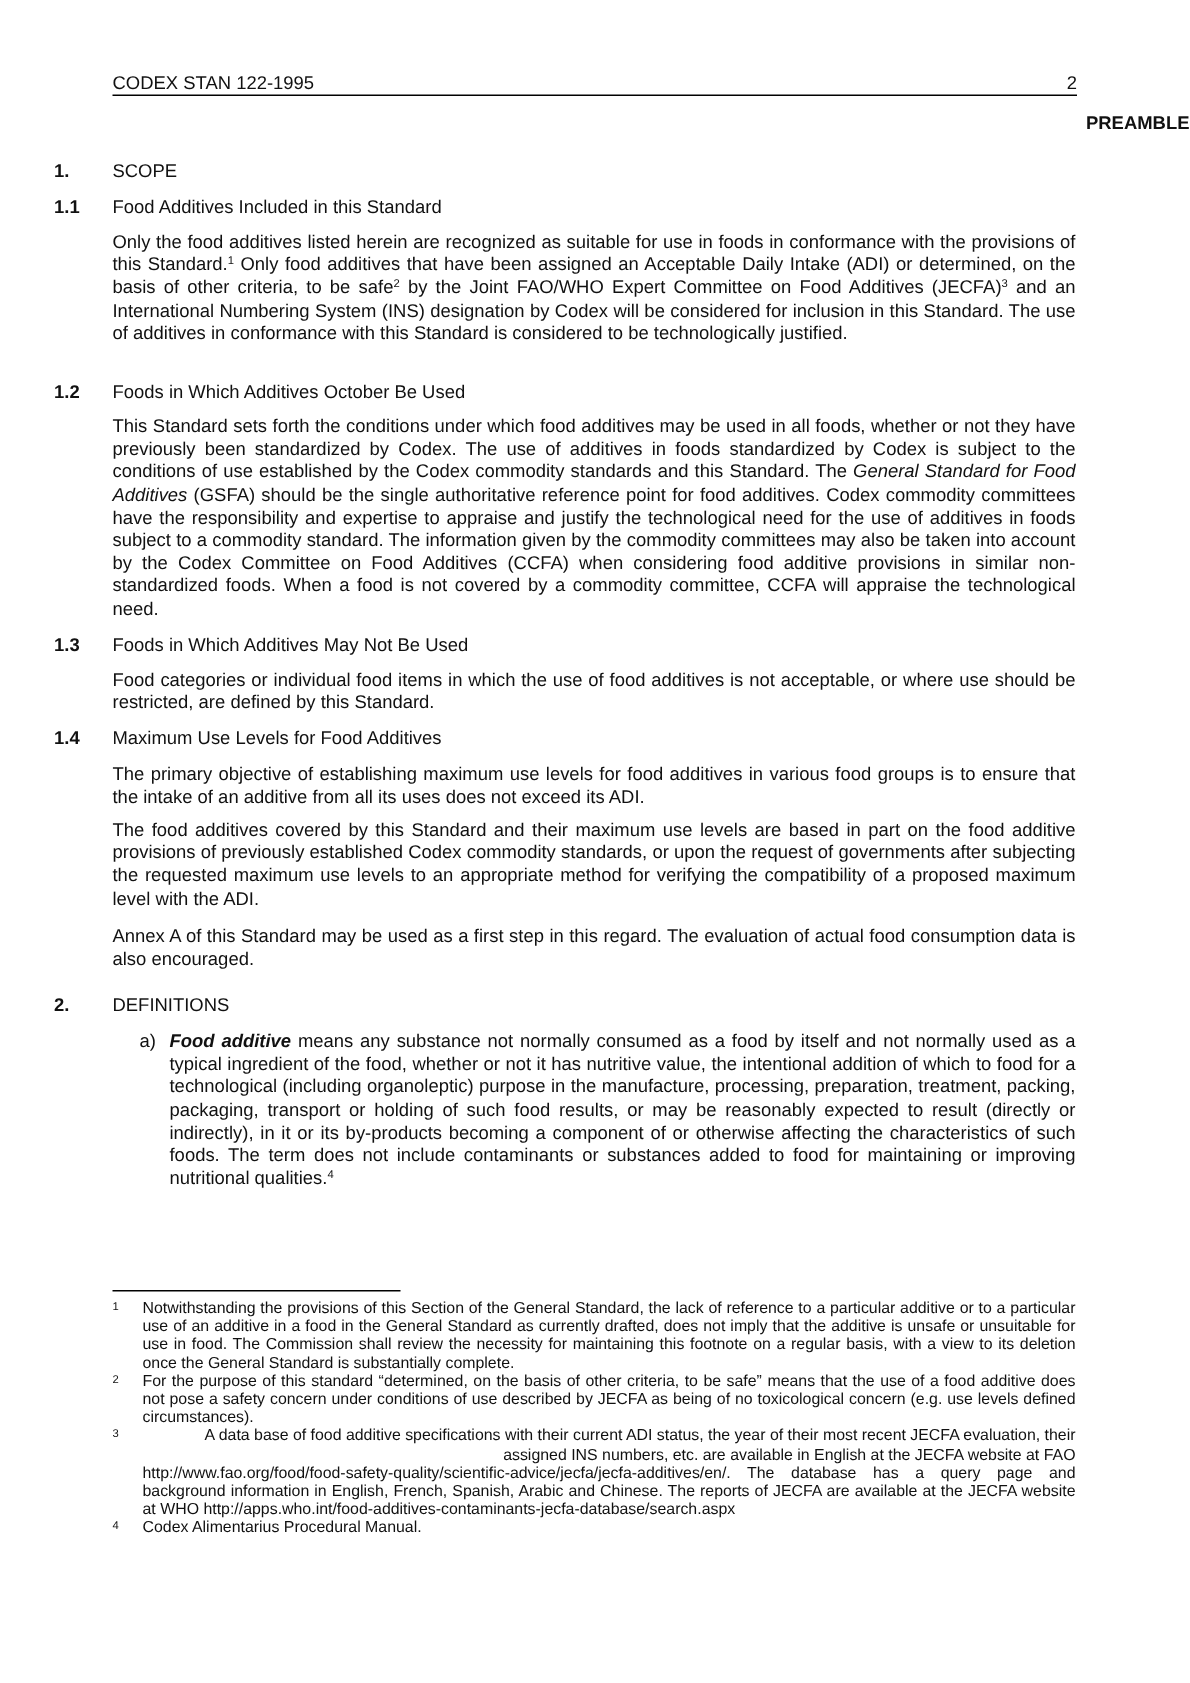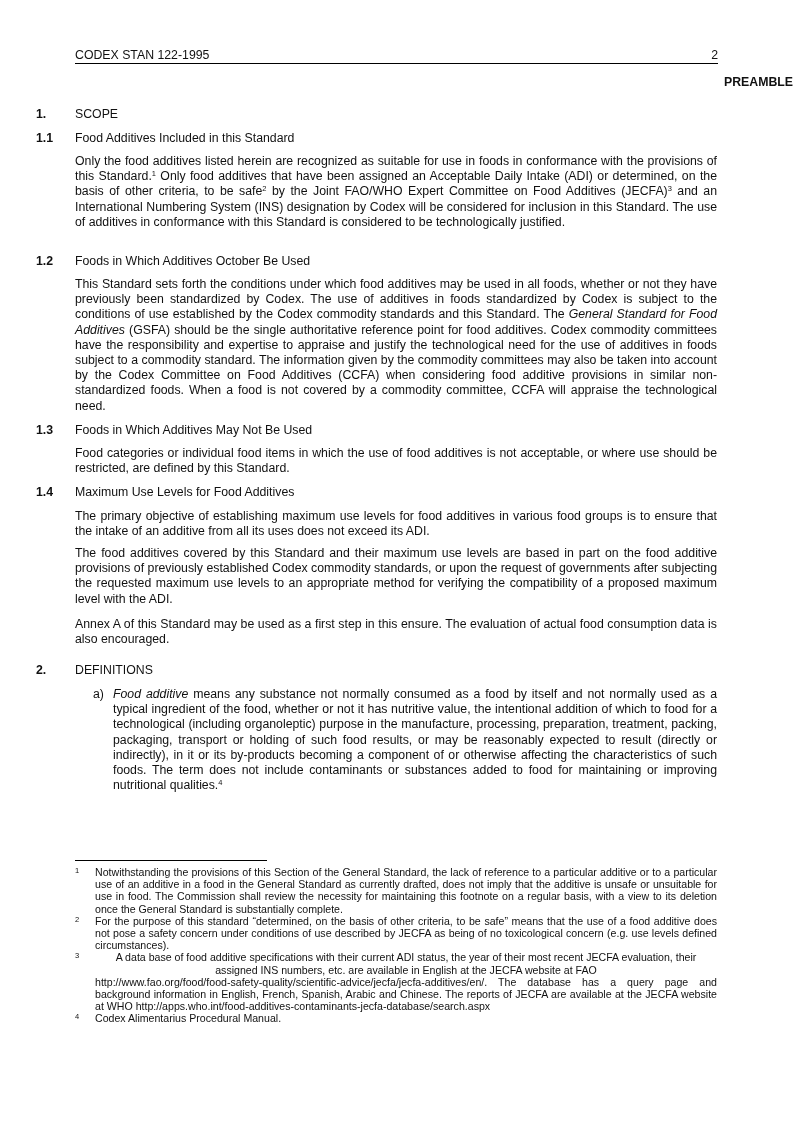--- a/index.html
+++ b/index.html
@@ -21,21 +21,21 @@
   .para p { margin: 0; }
   sup { font-size: 7.5px; line-height: 0; vertical-align: 4px; }
   .def { position: absolute; left: 93px; width: 624px; text-align: justify; }
   .def .label { position: absolute; left: 0; top: 0; }
   .def .body { margin-left: 20px; text-indent: 0; }
   .fn-rule { position: absolute; left: 75px; top: 860px; width: 192px; border-top: 1px solid #000; }
   .footnotes { position: absolute; left: 75px; top: 866px; width: 642px; font-size: 10.6px; line-height: 12.2px; }
   .fn { position: relative; padding-left: 20px; text-align: justify; }
   .fn .mark { position: absolute; left: 0; top: -1px; font-size: 7.5px; }
   i { font-style: italic; }
-  b.bi { font-weight: normal; font-style: italic; }
+  b.bi { font-weight: bold; font-style: italic; }
 </style>
 </head>
 <body>
 
 <div class="page">
 
   <div class="header">
     <span>CODEX STAN 122-1995</span>
     <span>2</span>
   </div>
@@ -65,21 +65,21 @@
 
   <div class="num" style="top:485px">1.4</div>
   <div class="heading" style="top:485px">Maximum Use Levels for Food Additives</div>
   <div class="para" style="top:509px">
     <p>The primary objective of establishing maximum use levels for food additives in various food groups is to ensure that the intake of an additive from all its uses does not exceed its ADI.</p>
   </div>
   <div class="para" style="top:546px">
     <p>The food additives covered by this Standard and their maximum use levels are based in part on the food additive provisions of previously established Codex commodity standards, or upon the request of governments after subjecting the requested maximum use levels to an appropriate method for verifying the compatibility of a proposed maximum level with the ADI.</p>
   </div>
   <div class="para" style="top:617px">
-    <p>Annex A of this Standard may be used as a first step in this ensure. The evaluation of actual food consumption data is also encouraged.</p>
+    <p>Annex A of this Standard may be used as a first step in this regard. The evaluation of actual food consumption data is also encouraged.</p>
   </div>
 
   <div class="num" style="top:663px">2.</div>
   <div class="heading" style="top:663px">DEFINITIONS</div>
 
   <div class="def" style="top:687px">
     <span class="label">a)</span>
     <div class="body"><b class="bi">Food additive</b><span> means any substance not normally consumed as a food by itself and not normally used as a typical ingredient of the food, whether or not it has nutritive value, the intentional addition of which to food for a technological (including organoleptic) purpose in the manufacture, processing, preparation, treatment, packing, packaging, transport or holding of such food results, or may be reasonably expected to result (directly or indirectly), in it or its by-products becoming a component of or otherwise affecting the characteristics of such foods. The term does not include contaminants or substances added to food for maintaining or improving nutritional qualities.</span><sup>4</sup></div>
   </div>
 
@@ -88,21 +88,21 @@
     <div class="fn">
       <span class="mark">1</span>
       <span>Notwithstanding the provisions of this Section of the General Standard, the lack of reference to a particular additive or to a particular use of an additive in a food in the General Standard as currently drafted, does not imply that the additive is unsafe or unsuitable for use in food. The Commission shall review the necessity for maintaining this footnote on a regular basis, with a view to its deletion once the General Standard is substantially complete.</span>
     </div>
     <div class="fn">
       <span class="mark">2</span>
       <span>For the purpose of this standard “determined, on the basis of other criteria, to be safe” means that the use of a food additive does not pose a safety concern under conditions of use described by JECFA as being of no toxicological concern (e.g. use levels defined circumstances).</span>
     </div>
     <div class="fn">
       <span class="mark">3</span>
-      <div style="text-align:center">A data base of food additive specifications with their current ADI status, the year of their most recent JECFA evaluation,  their assigned INS numbers, etc. are available in English at the JECFA website at FAO</div>
+      <div style="text-align:right">A data base of food additive specifications with their current ADI status, the year of their most recent JECFA evaluation,  their assigned INS numbers, etc. are available in English at the JECFA website at FAO</div>
       <div><span>http://www.fao.org/food/food-safety-quality/scientific-advice/jecfa/jecfa-additives/en/</span><span>. The database has a query page and background information in English, French, Spanish, Arabic and Chinese. The reports of JECFA are available at the JECFA website at WHO </span><span>http://apps.who.int/food-additives-contaminants-jecfa-database/search.aspx</span></div>
     </div>
     <div class="fn">
       <span class="mark">4</span>
       <span>Codex Alimentarius Procedural Manual.</span>
     </div>
   </div>
 
 </div>
 

